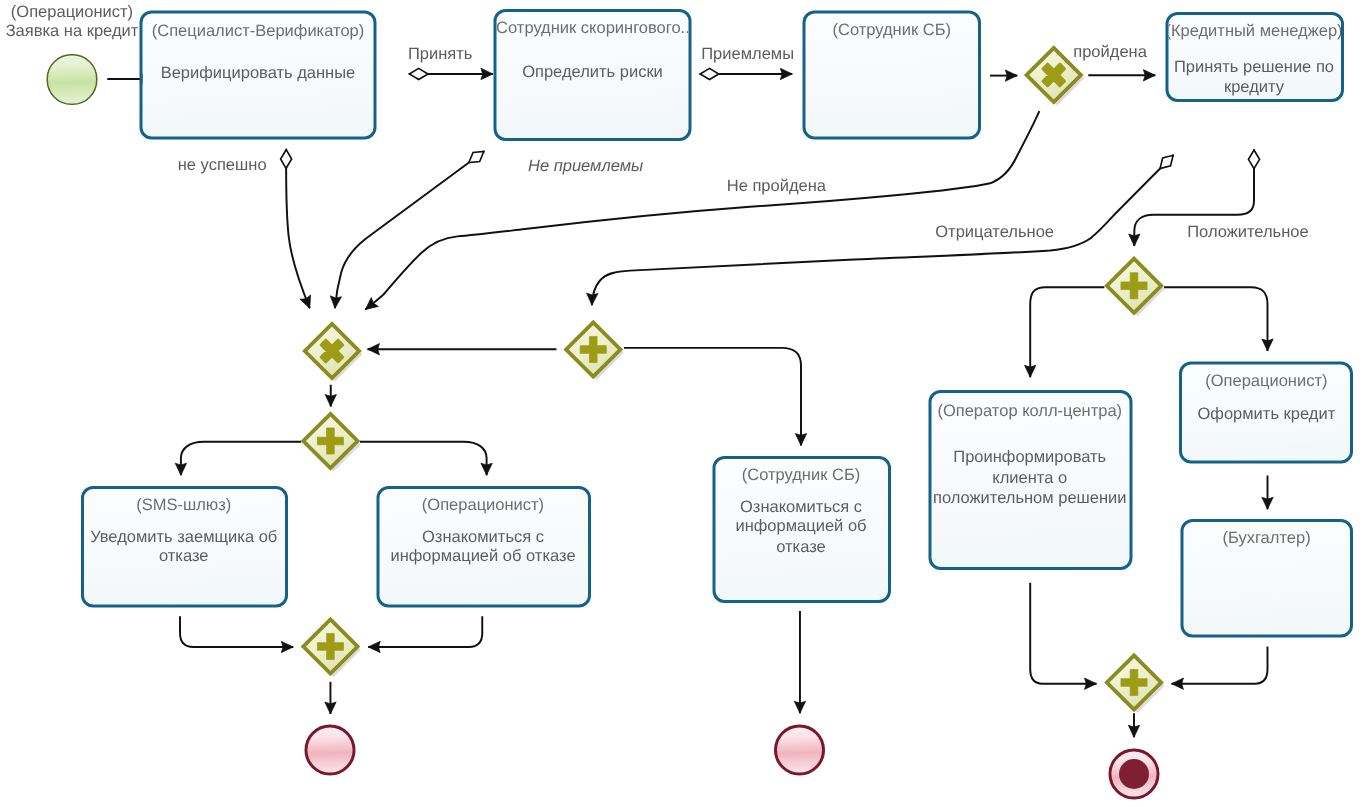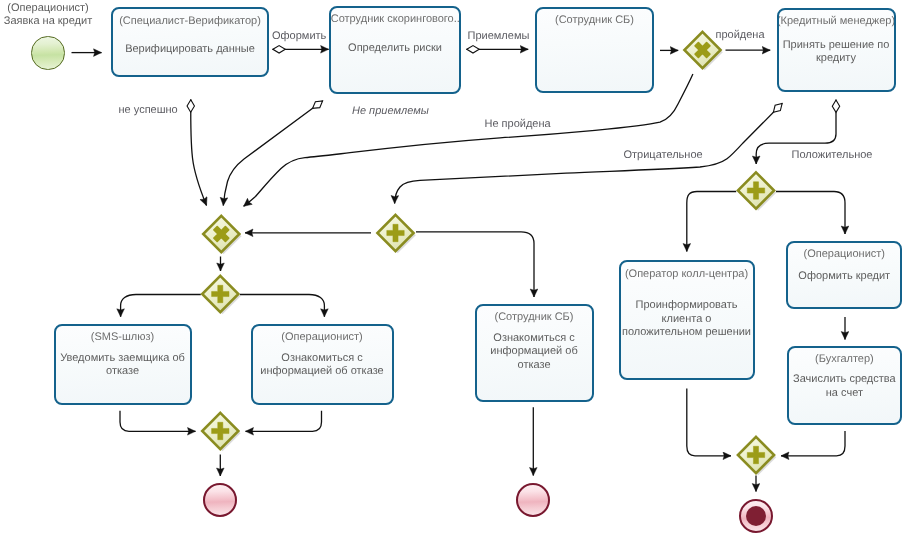--- a/index.html
+++ b/index.html
@@ -66,32 +66,32 @@
         <path d="M 736.2,191.5 L 697,191.5 C 689,191.5 686.8,195.5 686.8,203 L 686.8,251.5" marker-end="url(#arw)"></path>
         <path d="M 776,191.5 L 834,191.5 C 842,191.5 845,195.5 845,203 L 845,234" marker-end="url(#arw)"></path>
         <path d="M 845,317 L 845,339.5" marker-end="url(#arw)"></path>
         <path d="M 686.8,388.5 L 686.8,446 C 686.8,452 689.5,455.8 695,455.8 L 731,455.8" marker-end="url(#arw)"></path>
         <path d="M 845,431 L 845,446 C 845,452 842.3,455.8 836.5,455.8 L 781,455.8" marker-end="url(#arw)"></path>
         <path d="M 756,475.5 L 756,491.5" marker-end="url(#arw)"></path>
       </g>
 </svg>
 
 <div id="shapes">
-      <div class="task" style="left: 111px; top: 7px; width: 158px; height: 70px;">
+      <div class="task" style="left: 93px; top: 7px; width: 158px; height: 86px;">
         <div class="lane">(Специалист-Верификатор)</div>
         <div class="tname" style="top: 33.5px;">Верифицировать данные</div>
       </div>
       <div class="task" style="left: 329px; top: 5.5px; width: 132px; height: 88px;">
         <div class="lane">(Сотрудник скорингового...</div>
         <div class="tname" style="top: 34.5px;">Определить риски</div>
       </div>
       <div class="task" style="left: 535px; top: 6.5px; width: 119px; height: 86px;">
         <div class="lane">(Сотрудник СБ)</div>
       </div>
-      <div class="task" style="left: 776.5px; top: 7.5px; width: 119px; height: 84px;">
+      <div class="task" style="left: 776.5px; top: 7.5px; width: 119px; height: 60px;">
         <div class="lane">(Кредитный менеджер)</div>
         <div class="tname" style="top: 29px;">Принять решение по
 кредиту</div>
       </div>
       <div class="task" style="left: 53.5px; top: 323.5px; width: 138px; height: 81px;">
         <div class="lane">(SMS-шлюз)</div>
         <div class="tname" style="top: 26px;">Уведомить заемщика об
 отказе</div>
       </div>
       <div class="task" style="left: 250.5px; top: 323.5px; width: 143px; height: 81px;">
@@ -110,22 +110,20 @@
         <div class="tname" style="top: 37px;">Проинформировать
 клиента о
 положительном решении</div>
       </div>
       <div class="task" style="left: 786.2px; top: 240.9px; width: 116.1px; height: 68.5px;">
         <div class="lane">(Операционист)</div>
         <div class="tname" style="top: 27px;">Оформить кредит</div>
       </div>
       <div class="task" style="left: 786.7px; top: 345.9px; width: 115.4px; height: 79px;">
         <div class="lane">(Бухгалтер)</div>
-        <div class="tname" style="top: 25.5px;">Зачислить средства
-на счет</div>
       </div>
       <div class="startlab" style="left: 0px; top: 2px; width: 96px;">
         <div>(Операционист)</div>
         <div>Заявка на кредит</div>
       </div>
       <div class="ev start" style="left: 31.4px; top: 36.4px; width: 33.2px; height: 33.2px;"></div>
       <div class="ev end" style="left: 203px; top: 483px; width: 34px; height: 34px;"></div>
       <div class="ev end" style="left: 516px; top: 483px; width: 34px; height: 34px;"></div>
       <div class="ev term" style="left: 739px; top: 498.5px; width: 34px; height: 34px;">
         <div class="core"></div>
@@ -168,21 +166,21 @@
           <path d="M0,-18.1 L18.1,0 L0,18.1 L-18.1,0 Z" fill="rgba(0,0,0,0.14)" transform="translate(2.2,2.2)"></path>
           <path d="M0,-18.1 L18.1,0 L0,18.1 L-18.1,0 Z" fill="url(#gwgrad)" stroke="#8a8c20" stroke-width="2.55" stroke-linejoin="miter"></path>
           <path d="M-2.55,-8.7 L2.55,-8.7 L2.55,-2.55 L8.7,-2.55 L8.7,2.55 L2.55,2.55 L2.55,8.7 L-2.55,8.7 L-2.55,2.55 L-8.7,2.55 L-8.7,-2.55 L-2.55,-2.55 Z" fill="#9c9c17" stroke="#9c9c17" stroke-width="0.5"></path>
         </g>
         <g transform="translate(756,455)">
           <path d="M0,-18.1 L18.1,0 L0,18.1 L-18.1,0 Z" fill="rgba(0,0,0,0.14)" transform="translate(2.2,2.2)"></path>
           <path d="M0,-18.1 L18.1,0 L0,18.1 L-18.1,0 Z" fill="url(#gwgrad)" stroke="#8a8c20" stroke-width="2.55" stroke-linejoin="miter"></path>
           <path d="M-2.55,-8.7 L2.55,-8.7 L2.55,-2.55 L8.7,-2.55 L8.7,2.55 L2.55,2.55 L2.55,8.7 L-2.55,8.7 L-2.55,2.55 L-8.7,2.55 L-8.7,-2.55 L-2.55,-2.55 Z" fill="#9c9c17" stroke="#9c9c17" stroke-width="0.5"></path>
         </g>
       </svg>
-      <div class="elabel" style="left: 272px; top: 29.5px;">Оформить</div>
+      <div class="elabel" style="left: 272px; top: 29.5px;">Принять</div>
       <div class="elabel" style="left: 118.5px; top: 104px;">не успешно</div>
       <div class="elabel" style="left: 467.5px; top: 29.5px;">Приемлемы</div>
       <div class="elabel" style="left: 352px; top: 104.5px; font-style: italic;">Не приемлемы</div>
       <div class="elabel" style="left: 715.5px; top: 29px;">пройдена</div>
       <div class="elabel" style="left: 484.5px; top: 117.5px;">Не пройдена</div>
       <div class="elabel" style="left: 623.5px; top: 148.8px;">Отрицательное</div>
       <div class="elabel" style="left: 791.5px; top: 148.8px;">Положительное</div>
     </div>
 </div>
 

